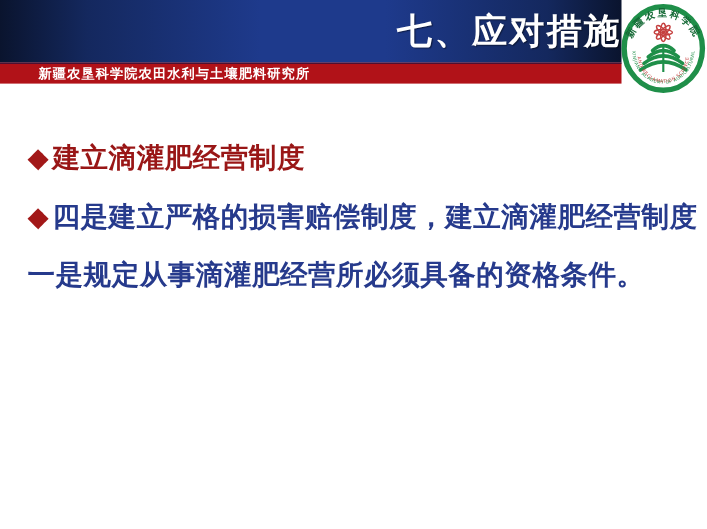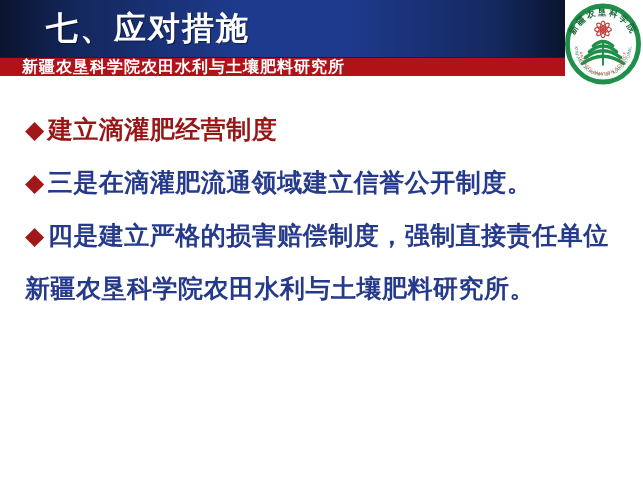--- a/index.html
+++ b/index.html
@@ -14,44 +14,44 @@
   .header{
     position:absolute;left:0;top:0;
     width:565px;height:57px;
     background:linear-gradient(90deg,
       var(--header-blue-dark,#0a142e) 0%,
       #14285e 14%,
       var(--header-blue,#1e3a8c) 42%,
       var(--header-blue,#1e3a8c) 62%,
       #14285e 88%,
       var(--header-blue-dark,#0a142e) 100%);
-    display:flex;align-items:center;justify-content:flex-start;
+    display:flex;align-items:center;justify-content:flex-end;
   }
   .title{
     margin:0;
     padding-left:46px;              
     color:#ffffff;
     font-size:32px;
     font-weight:bold;
     letter-spacing:2px;
     text-shadow:1px 1px 1px rgba(0,0,0,.45);
     white-space:nowrap;
   }
   .subbar{
     position:absolute;left:0;top:57px;
     width:565px;height:19px;
     background:var(--subtitle-red,#b11218);
     border-top:1px solid #35103a;
     box-sizing:border-box;
     display:flex;align-items:center;
   }
   .subbar span{
-    padding-left:22px;
+    padding-left:35px;
     color:#ffffff;
-    font-size:16px;
+    font-size:12px;
     font-weight:bold;
     letter-spacing:1px;
     white-space:nowrap;
     font-family:"DejaVu Sans","Liberation Sans",sans-serif;
   }
   
   .logo{
     position:absolute;right:1px;top:2px;
     width:78px;height:84px;
   }
@@ -61,21 +61,21 @@
   .logo .atom{fill:none;stroke:var(--logo-red,#c5403f);stroke-width:1.3;}
   .logo .atom-core{fill:var(--logo-red,#c5403f);}
   .logo .cn-arc{fill:#156a36;font-size:9px;font-weight:bold;letter-spacing:2px;}
   .logo .en-arc1{fill:#1f8f49;font-size:4.2px;letter-spacing:.4px;}
   .logo .en-arc2{fill:#c5403f;font-size:4.2px;letter-spacing:.6px;}
   .logo text{font-family:"DejaVu Sans","Liberation Sans",sans-serif;}
   
   .content{
     position:absolute;left:0;top:76px;
     width:643px;
-    padding:27px 20px 0 25px;
+    padding:41px 20px 0 25px;
     box-sizing:border-box;
   }
   .line{
     margin:0;
     font-size:25px;
     font-weight:bold;
     line-height:53px;
     letter-spacing:.5px;
     white-space:nowrap;
   }
@@ -133,23 +133,20 @@
     <text class="en-arc2">
       <textPath href="#arcBot2" startOffset="50%" text-anchor="middle">AND RECLAMATION SCIENCE</textPath>
     </text>
   </svg>
 
   <div class="content">
     <p class="line red">
       <span class="bullet">◆</span><span class="line-text">建立滴灌肥经营制度</span>
     </p>
     <p class="line blue">
-      <span class="bullet">◆</span><span class="line-text">三是在滴灌肥流通领域建立信誉公开制度。</span>
-    </p>
-    <p class="line blue">
-      <span class="bullet">◆</span><span class="line-text">四是建立严格的损害赔偿制度，强制直接责任单位</span>
+      <span class="bullet">◆</span><span class="line-text">四是建立严格的损害赔偿制度，建立滴灌肥经营制度</span>
     </p>
     <p class="line blue continuation">
-      <span class="line-text">新疆农垦科学院农田水利与土壤肥料研究所。</span>
+      <span class="line-text">一是规定从事滴灌肥经营所必须具备的资格条件。</span>
     </p>
   </div>
 
 </div>
 
 </body></html>

